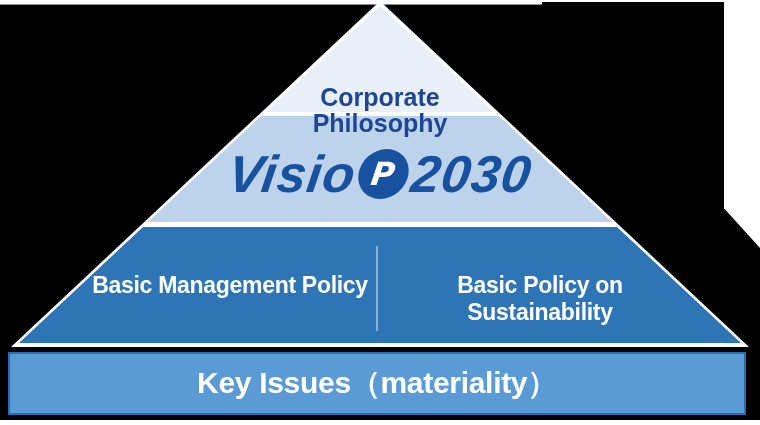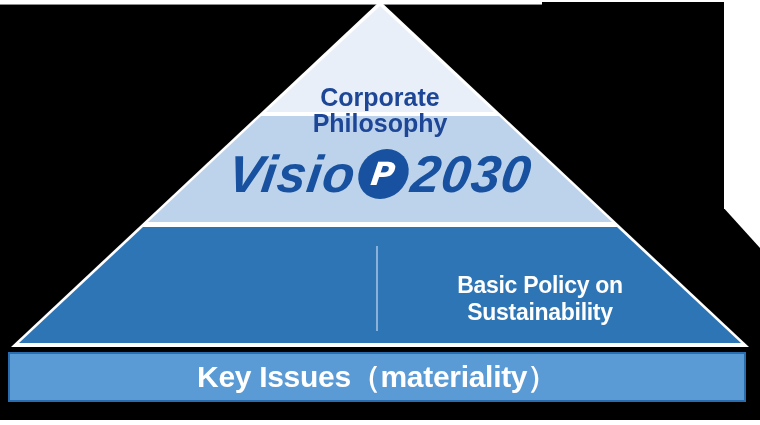--- a/index.html
+++ b/index.html
@@ -43,21 +43,21 @@
     font-size:23px;font-weight:bold;letter-spacing:-0.3px;
     color:var(--white-text,#fff);
   }
   .tier3-label.left{left:75px;}
   .tier3-label.right{left:385px;text-align:center;}
   .tier3-divider{
     position:absolute;left:376px;top:246px;width:2px;height:85px;
     background:var(--divider,#8ab1da);
   }
   .key-bar{
-    position:absolute;left:8px;top:352px;width:738px;height:50px;
+    position:absolute;left:8px;top:352px;width:738px;height:63px;
     box-sizing:border-box;
     background:var(--bar-fill,#5b9bd5);
     border:2px solid var(--bar-border,#2a6dae);
     display:flex;align-items:center;justify-content:center;
   }
   .key-bar .bar-text{
     font-size:30px;font-weight:bold;letter-spacing:-0.3px;
     color:var(--white-text,#fff);
   }
 </style>
@@ -83,20 +83,21 @@
 
   <div class="logo">
     <span>Visio</span>
     <svg class="mark" viewBox="0 0 52 52">
       <circle cx="26" cy="26" r="25" fill="var(--logo-blue,#17519f)"></circle>
       <text x="26" y="37" text-anchor="middle" font-family="DejaVu Sans, sans-serif" font-style="italic" font-weight="bold" font-size="32" fill="#ffffff">P</text>
     </svg>
     <span>2030</span>
   </div>
 
+  <div class="tier3-label left">Basic Management Policy</div>
   <div class="tier3-divider"></div>
   <div class="tier3-label right">Basic Policy on Sustainability</div>
 
   <div class="key-bar">
     <span class="bar-text">Key Issues（materiality）</span>
   </div>
 
 </div>
 
 </body></html>

